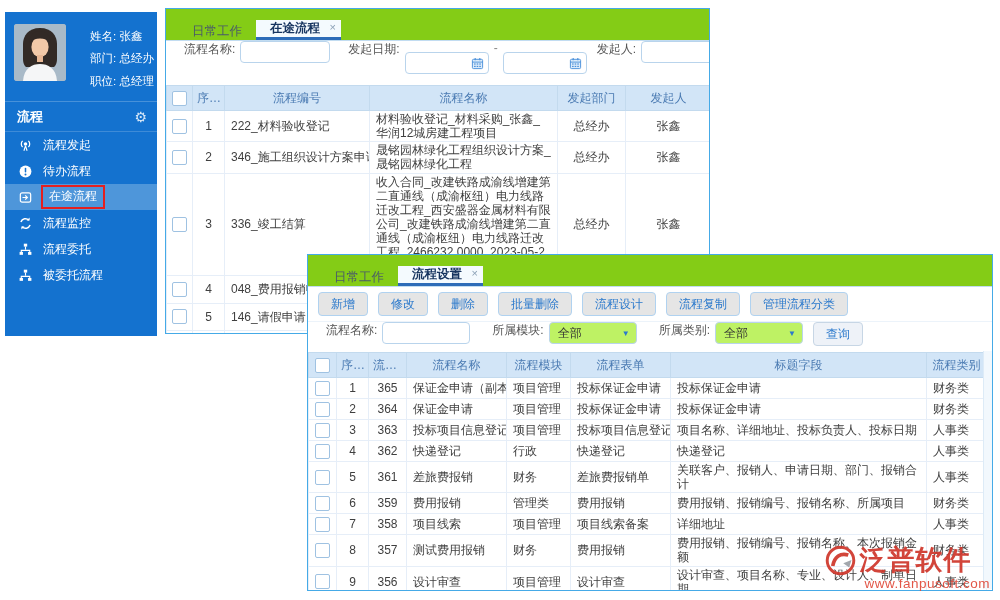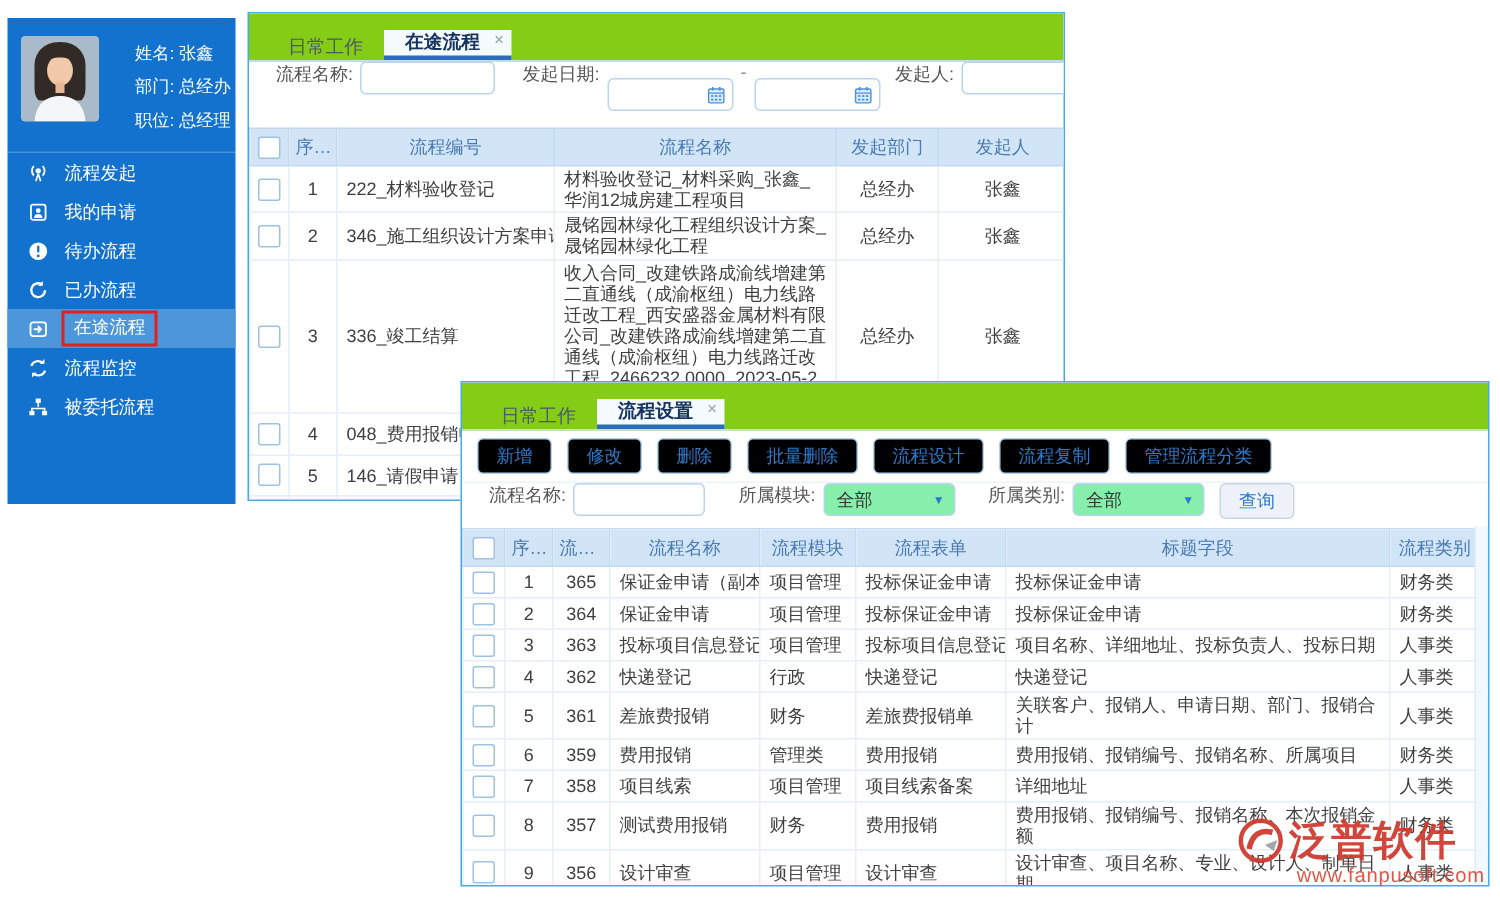--- a/index.html
+++ b/index.html
@@ -29,25 +29,25 @@
   .tab .x{position:absolute;top:1px;right:5px;font-size:11px;color:#8aa0b5;font-weight:normal;cursor:pointer}
   .filters{display:flex;font-size:12px;color:#555;padding:0 8px;white-space:nowrap}
   #win1 .filters{height:44px}
   #win2 .filters{height:30px}
   .flabel{margin:0 5px 0 10px}
   input.txt{height:22px;border:1px solid #b9d4ec;border-radius:4px;outline:none;font-size:12px;padding:0 5px;box-sizing:border-box}
   .datewrap{position:relative;display:inline-flex;align-items:center}
   .datewrap svg{position:absolute;right:5px;cursor:pointer}
   .dsep{margin:0 5px;color:#888}
   .toolbar{height:34px;display:flex;align-items:center;gap:10px;padding:0 10px;border-bottom:1px solid #ecf3fa}
-  .btn{height:24px;padding:0 12px;background:#000000;border:1px solid #b0d2f0;border-radius:4px;color:#2b79cc;
+  .btn{height:24px;padding:0 12px;background:#e5e5e5;border:1px solid #b0d2f0;border-radius:4px;color:#2b79cc;
        font-size:12px;display:inline-flex;align-items:center;cursor:pointer;white-space:nowrap}
   .btn.query{background:#eef2f8;border-color:#c7d6e5;margin-left:10px}
   .select{position:relative;width:88px;height:22px;border:1px solid #b9d4ec;border-radius:4px;font-size:12px;color:#333;
-          display:inline-flex;align-items:center;padding-left:8px;box-sizing:border-box;cursor:pointer;background:#86efac}
+          display:inline-flex;align-items:center;padding-left:8px;box-sizing:border-box;cursor:pointer;background:#bef264}
   .caret{position:absolute;right:6px;color:#2b79cc;font-size:8px}
   
   table{border-collapse:collapse;table-layout:fixed}
   th{background:#d2e5f7;color:#4a7ab2;font-weight:normal;font-size:12px;height:22px;border:1px solid #c3daee;padding:0 4px;
      overflow:hidden;white-space:nowrap;text-overflow:ellipsis}
   td{border:1px solid #e6eef8;font-size:12px;color:#3f3f3f;padding:1px 6px;vertical-align:middle;overflow:hidden;line-height:1.18}
   td.c,th.c{text-align:center;padding:1px 2px}
   td.wrap{word-break:break-all}
   td.nowrap{white-space:nowrap}
   .cbx{display:inline-block;width:13px;height:13px;border:1px solid #9fc2e2;border-radius:2px;background:#fff;vertical-align:middle;cursor:pointer}
@@ -73,79 +73,75 @@
         <rect x="23" y="31" width="6" height="7" fill="#e8b895"></rect>
         <path d="M9 57c1-13 9-17 17-17s16 4 17 17z" fill="#f5f6f7"></path>
       </svg>
     </div>
     <div class="pinfo">
       <div>姓名: 张鑫</div>
       <div>部门: 总经办</div>
       <div>职位: 总经理</div>
     </div>
   </div>
+  <div class="side-head">
+    <span>流程</span>
+    <span class="gear">⚙</span>
+  </div>
   <div id="side-menu">
       <div class="side-item">
         <span class="icon16">
           <svg viewBox="0 0 16 16" width="15" height="15">
             <circle cx="8" cy="6.3" r="1.9" fill="#fff"></circle>
             <path d="M4.9 3a4.6 4.6 0 0 0 0 6.6 M11.1 3a4.6 4.6 0 0 1 0 6.6" stroke="#fff" fill="none" stroke-width="1.3"></path>
             <path d="M8 8.4 6.3 13.6 M8 8.4 9.7 13.6" stroke="#fff" fill="none" stroke-width="1.2"></path>
           </svg>
         </span>
         <span class="lbl">流程发起</span>
       </div>
       <div class="side-item">
         <span class="icon16">
           <svg viewBox="0 0 16 16" width="15" height="15">
-            <rect x="2.8" y="2.6" width="10.4" height="10.8" rx="1.6" stroke="#fff" fill="none" stroke-width="1.3"></rect>
-            <circle cx="8" cy="6.9" r="1.7" fill="#fff"></circle>
-            <path d="M4.9 12c.3-2 1.6-2.7 3.1-2.7s2.8.7 3.1 2.7z" fill="#fff"></path>
-          </svg>
-        </span>
-        <span class="lbl">我的申请</span>
-      </div>
-      <div class="side-item">
-        <span class="icon16">
-          <svg viewBox="0 0 16 16" width="15" height="15">
             <circle cx="8" cy="8" r="6.3" fill="#fff"></circle>
             <rect x="7.2" y="3.9" width="1.6" height="5.1" rx=".8" fill="#1472cf"></rect>
             <circle cx="8" cy="11.3" r="1.05" fill="#1472cf"></circle>
           </svg>
         </span>
         <span class="lbl">待办流程</span>
-      </div>
-      <div class="side-item">
-        <span class="icon16">
-          <svg viewBox="0 0 16 16" width="15" height="15">
-            <path d="M12.8 8A4.9 4.9 0 1 1 10.9 4.1" stroke="#fff" fill="none" stroke-width="1.7"></path>
-            <path d="M11.2 1.4v3.4H7.8z" fill="#fff"></path>
-          </svg>
-        </span>
-        <span class="lbl">已办流程</span>
       </div>
       <div class="side-item selected">
         <span class="icon16">
           <svg viewBox="0 0 16 16" width="15" height="15">
             <rect x="2.5" y="3.1" width="11" height="9.8" rx="1.8" stroke="#fff" fill="none" stroke-width="1.3"></rect>
             <path d="M4.8 8h5M7.7 5.7 10 8l-2.3 2.3" stroke="#fff" fill="none" stroke-width="1.3"></path>
           </svg>
         </span>
         <span class="lbl annotated">在途流程</span>
       </div>
       <div class="side-item">
         <span class="icon16">
           <svg viewBox="0 0 16 16" width="15" height="15">
             <path d="M3.1 6.3a5.1 5.1 0 0 1 8.5-1.8" stroke="#fff" fill="none" stroke-width="1.6"></path>
             <path d="M12.4 1.5v3.3H9.1z" fill="#fff"></path>
             <path d="M12.9 9.7a5.1 5.1 0 0 1-8.5 1.8" stroke="#fff" fill="none" stroke-width="1.6"></path>
             <path d="M3.6 14.5v-3.3h3.3z" fill="#fff"></path>
           </svg>
         </span>
         <span class="lbl">流程监控</span>
+      </div>
+      <div class="side-item">
+        <span class="icon16">
+          <svg viewBox="0 0 16 16" width="15" height="15">
+            <rect x="6.2" y="1.8" width="3.6" height="3.1" fill="#fff"></rect>
+            <rect x="1.7" y="10.6" width="3.6" height="3.1" fill="#fff"></rect>
+            <rect x="10.7" y="10.6" width="3.6" height="3.1" fill="#fff"></rect>
+            <path d="M8 4.9v3M3.5 10.6V8.9h9v1.7" stroke="#fff" fill="none" stroke-width="1.2"></path>
+          </svg>
+        </span>
+        <span class="lbl">流程委托</span>
       </div>
       <div class="side-item">
         <span class="icon16">
           <svg viewBox="0 0 16 16" width="15" height="15">
             <rect x="6.2" y="1.8" width="3.6" height="3.1" fill="#fff"></rect>
             <rect x="1.7" y="10.6" width="3.6" height="3.1" fill="#fff"></rect>
             <rect x="10.7" y="10.6" width="3.6" height="3.1" fill="#fff"></rect>
             <path d="M8 4.9v3M3.5 10.6V8.9h9v1.7" stroke="#fff" fill="none" stroke-width="1.2"></path>
           </svg>
         </span>

